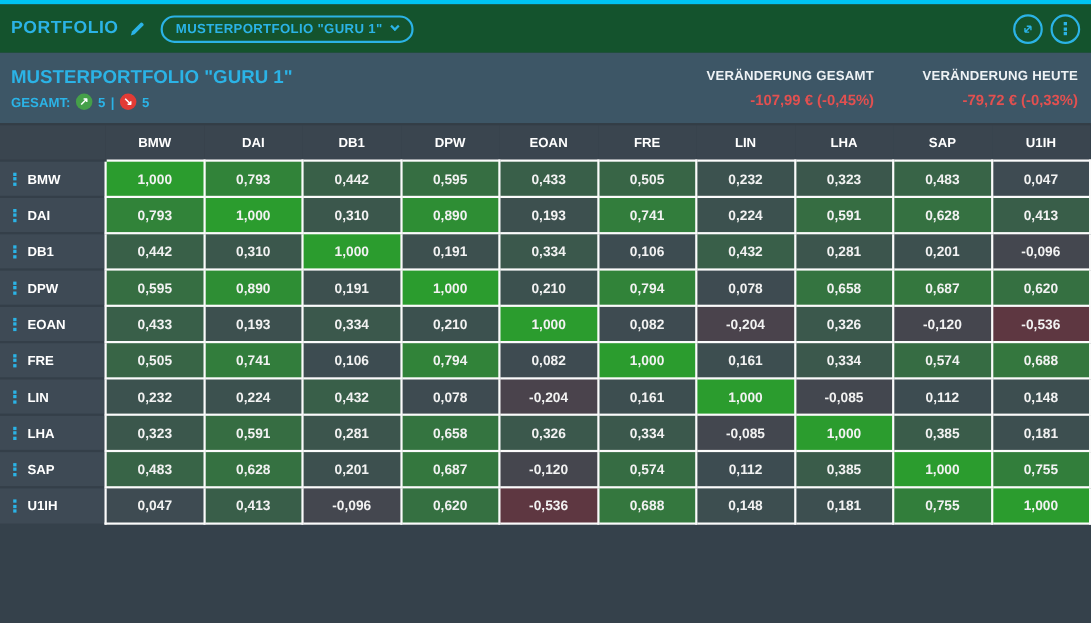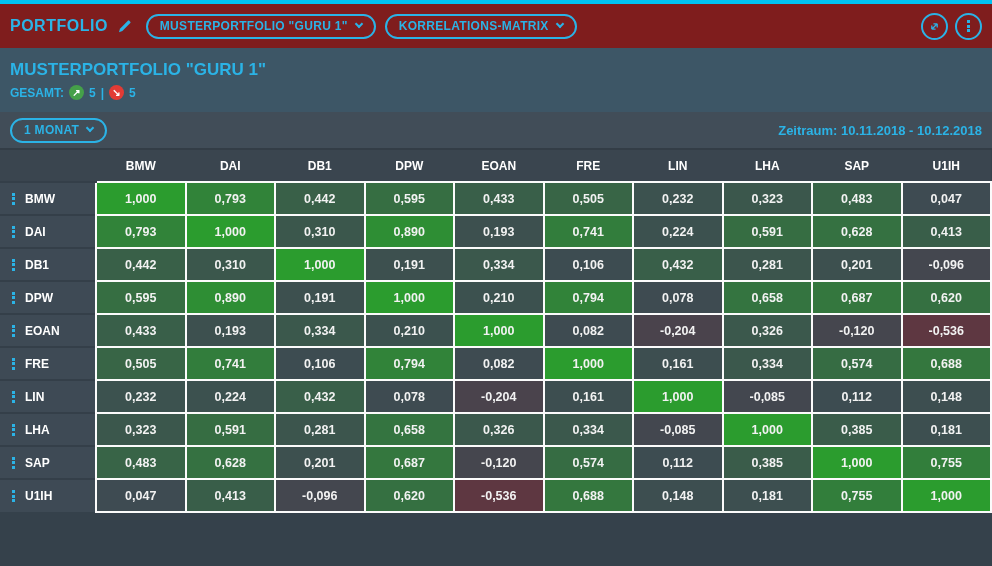--- a/index.html
+++ b/index.html
@@ -3,21 +3,21 @@
 <meta charset="utf-8">
 <style>
   * { margin:0; padding:0; box-sizing:border-box; }
   html,body { width:992px; height:566px; overflow:hidden; }
   body { font-family:"Liberation Sans", sans-serif; background:#35414b; }
   .page { width:992px; height:566px; display:flex; flex-direction:column; }
 
   .top-line { height:4px; background:var(--topline); flex:0 0 auto; }
 
   
-  .top-bar { height:44px; background:#7f1d1d; display:flex; align-items:center; gap:9px; padding:0 10px; flex:0 0 auto; }
+  .top-bar { height:44px; background:#14532d; display:flex; align-items:center; gap:9px; padding:0 10px; flex:0 0 auto; }
   .app-title { color:var(--accent); font-size:16px; font-weight:700; letter-spacing:.5px; }
   .pencil { width:16px; height:16px; margin-right:4px; }
   .pill { display:inline-flex; align-items:center; border:2px solid var(--accent); border-radius:15px; padding:3px 12px 4px; color:var(--accent); font-size:12px; font-weight:700; letter-spacing:.3px; cursor:pointer; background:transparent; }
   .chev { display:inline-block; width:6px; height:6px; border-right:2px solid var(--accent); border-bottom:2px solid var(--accent); transform:rotate(45deg); margin-left:8px; margin-top:-3px; }
   .tb-right { margin-left:auto; display:flex; gap:7px; }
   .circle-btn { width:27px; height:27px; border:2px solid var(--accent); border-radius:50%; display:flex; align-items:center; justify-content:center; cursor:pointer; }
   .kebab i { display:block; width:3px; height:3px; background:var(--accent); margin:1.5px auto; }
 
   
   .header-band { height:64px; background:#3d5666; display:flex; align-items:center; justify-content:space-between; padding:0 10px; flex:0 0 auto; }
@@ -53,24 +53,20 @@
 
   <div class="top-line"></div>
 
   <div class="top-bar">
     <span class="app-title">PORTFOLIO</span>
     <svg class="pencil" viewBox="0 0 20 20">
       <path d="M2.5 17.8 l1.2-4.5 L13.6 3.4 a1.3 1.3 0 0 1 1.8 0 l1.2 1.2 a1.3 1.3 0 0 1 0 1.8 L6.7 16.3 z" fill="#2bb3e6"></path>
     </svg>
     <span class="pill">
       <span>MUSTERPORTFOLIO "GURU 1"</span>
-      <span class="chev"></span>
-    </span>
-    <span class="pill">
-      <span>KORRELATIONS-MATRIX</span>
       <span class="chev"></span>
     </span>
     <span class="tb-right">
       <span class="circle-btn">
         <svg width="13" height="13" viewBox="0 0 24 24">
           <path d="M7 17 L17 7 M17 7 h-7 M17 7 v7 M7 17 h7 M7 17 v-7" stroke="#2bb3e6" stroke-width="2.4" fill="none"></path>
         </svg>
       </span>
       <span class="circle-btn kebab">
         <span>
@@ -88,30 +84,31 @@
       <div class="trend-row">
         <span>GESAMT:</span>
         <span class="trend-badge up">↗</span>
         <span>5</span>
         <span>|</span>
         <span class="trend-badge down">↘</span>
         <span>5</span>
       </div>
     </div>
     <div class="stats">
+      <div class="stat">
+        <div class="stat-label">VERÄNDERUNG GESAMT</div>
+        <div class="stat-value neg">-107,99 € (-0,45%)</div>
+      </div>
+      <div class="stat">
+        <div class="stat-label">VERÄNDERUNG HEUTE</div>
+        <div class="stat-value neg">-79,72 € (-0,33%)</div>
+      </div>
     </div>
   </div>
 
-  <div class="filter-bar">
-    <span class="pill">
-      <span>1 MONAT</span>
-      <span class="chev"></span>
-    </span>
-    <span class="zeitraum">Zeitraum: 10.11.2018 - 10.12.2018</span>
-  </div>
 
   <div class="matrix-wrap">
     <table class="matrix">
       <thead>
         <tr>
           <th class="corner"></th>
         <th>BMW</th>
             <th>DAI</th>
             <th>DB1</th>
             <th>DPW</th>

